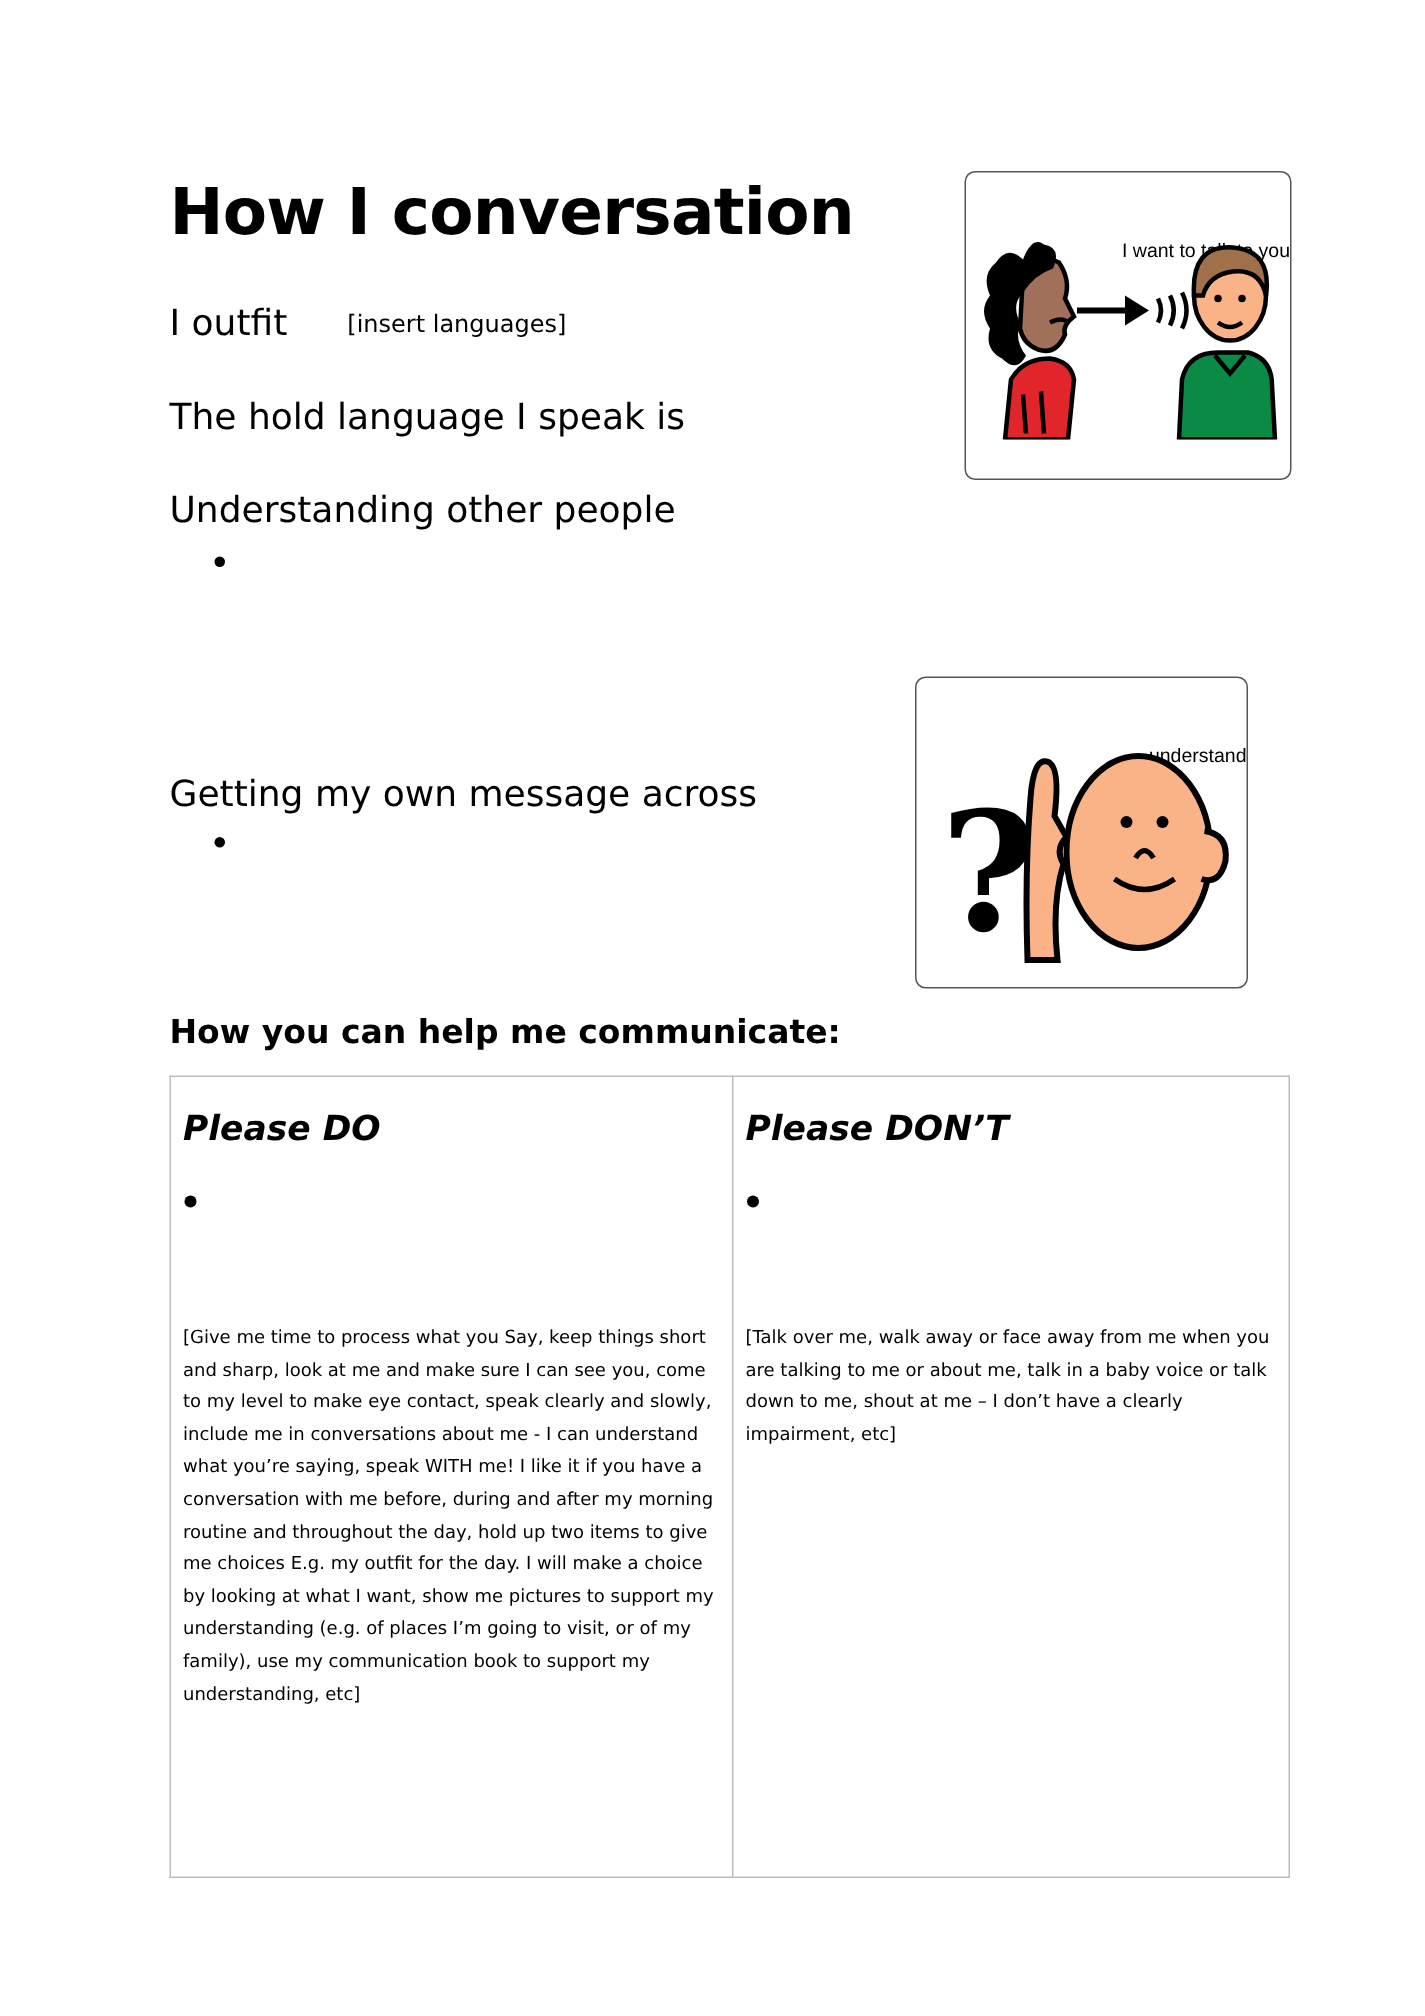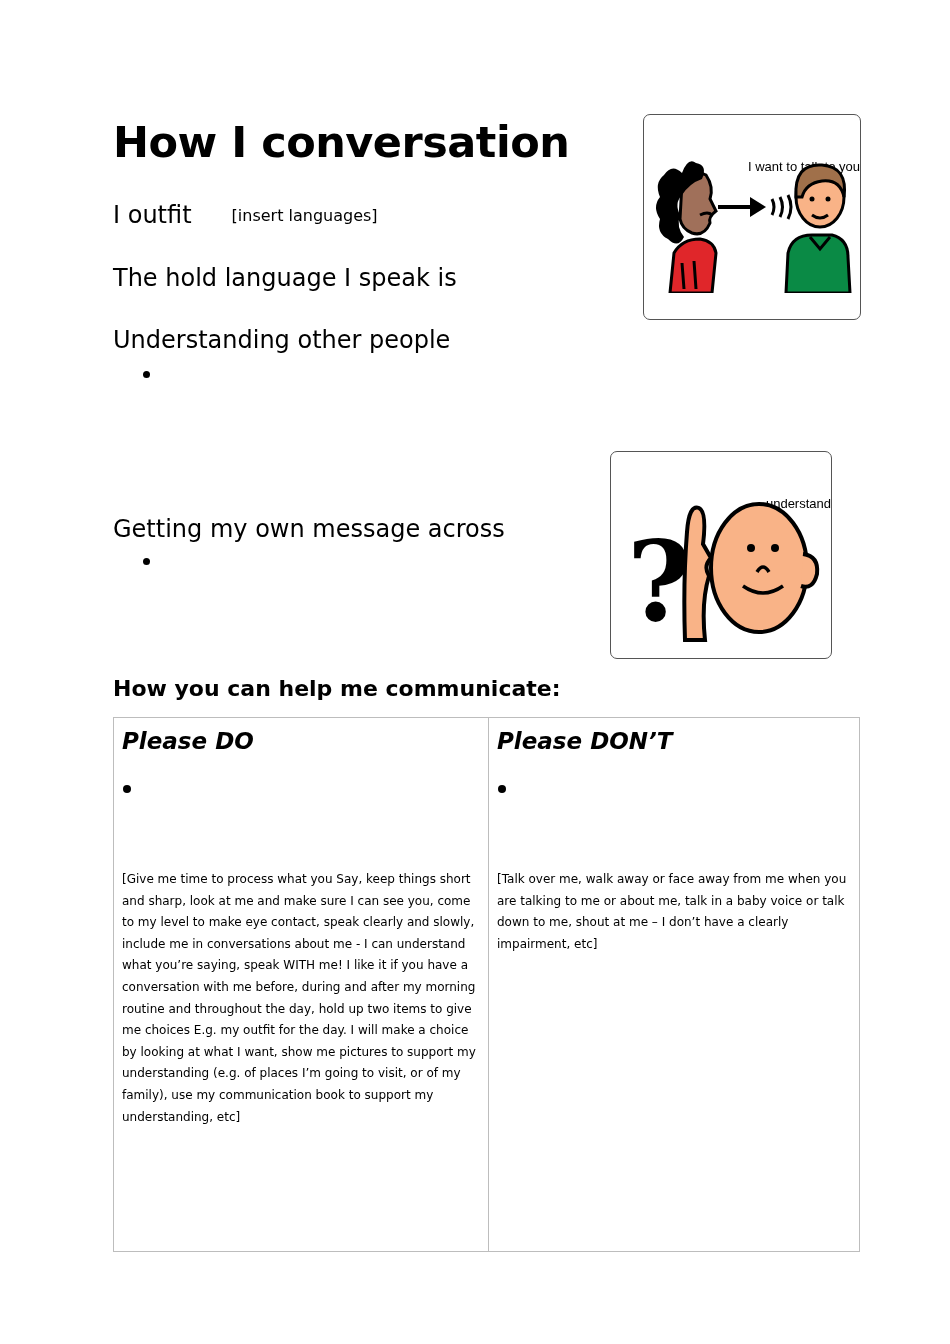--- a/index.html
+++ b/index.html
@@ -10,21 +10,21 @@
   .line { left:113px; font-size:24px; line-height:30px; white-space:nowrap; }
   .small { font-size:16px; margin-left:40px; vertical-align:2px;text-align:center; }
   .bullet { width:7px; height:7px; background:#000; border-radius:50%; }
   .symcard { border:1px solid #555; border-radius:7px; background:#fff; }
   .symlabel { position:absolute; left:0; right:0; top:8px; text-align:right;
               font-family:"Liberation Sans", sans-serif; font-size:13px;margin-top:36px; }
   .h2 { left:113px; top:674px; font-size:22px; font-weight:bold; line-height:30px; }
   table.help { position:absolute; left:113px; top:717px; width:747px; height:535px;
                border-collapse:collapse; table-layout:fixed; }
   table.help td { border:1px solid #bdbdbd; vertical-align:top; padding:0 8px; }
-  .colhead { font-size:23px; font-weight:bold; font-style:italic; margin-top:8px; line-height:30px; }
+  .colhead { font-size:23px; font-weight:bold; font-style:italic; margin-top:20px; line-height:30px; }
   .cellbullet { width:8px; height:8px; background:#000; border-radius:50%; margin-top:29px; margin-left:1px; }
   .celltext { font-size:12px; line-height:21.6px; margin-top:76px; }
 </style>
 </head>
 <body>
 
 <div class="abs title">How I conversation</div>
 
 <div class="abs line" style="top:200px;">
   <span>I outfit</span><span class="small">[insert languages]</span>

